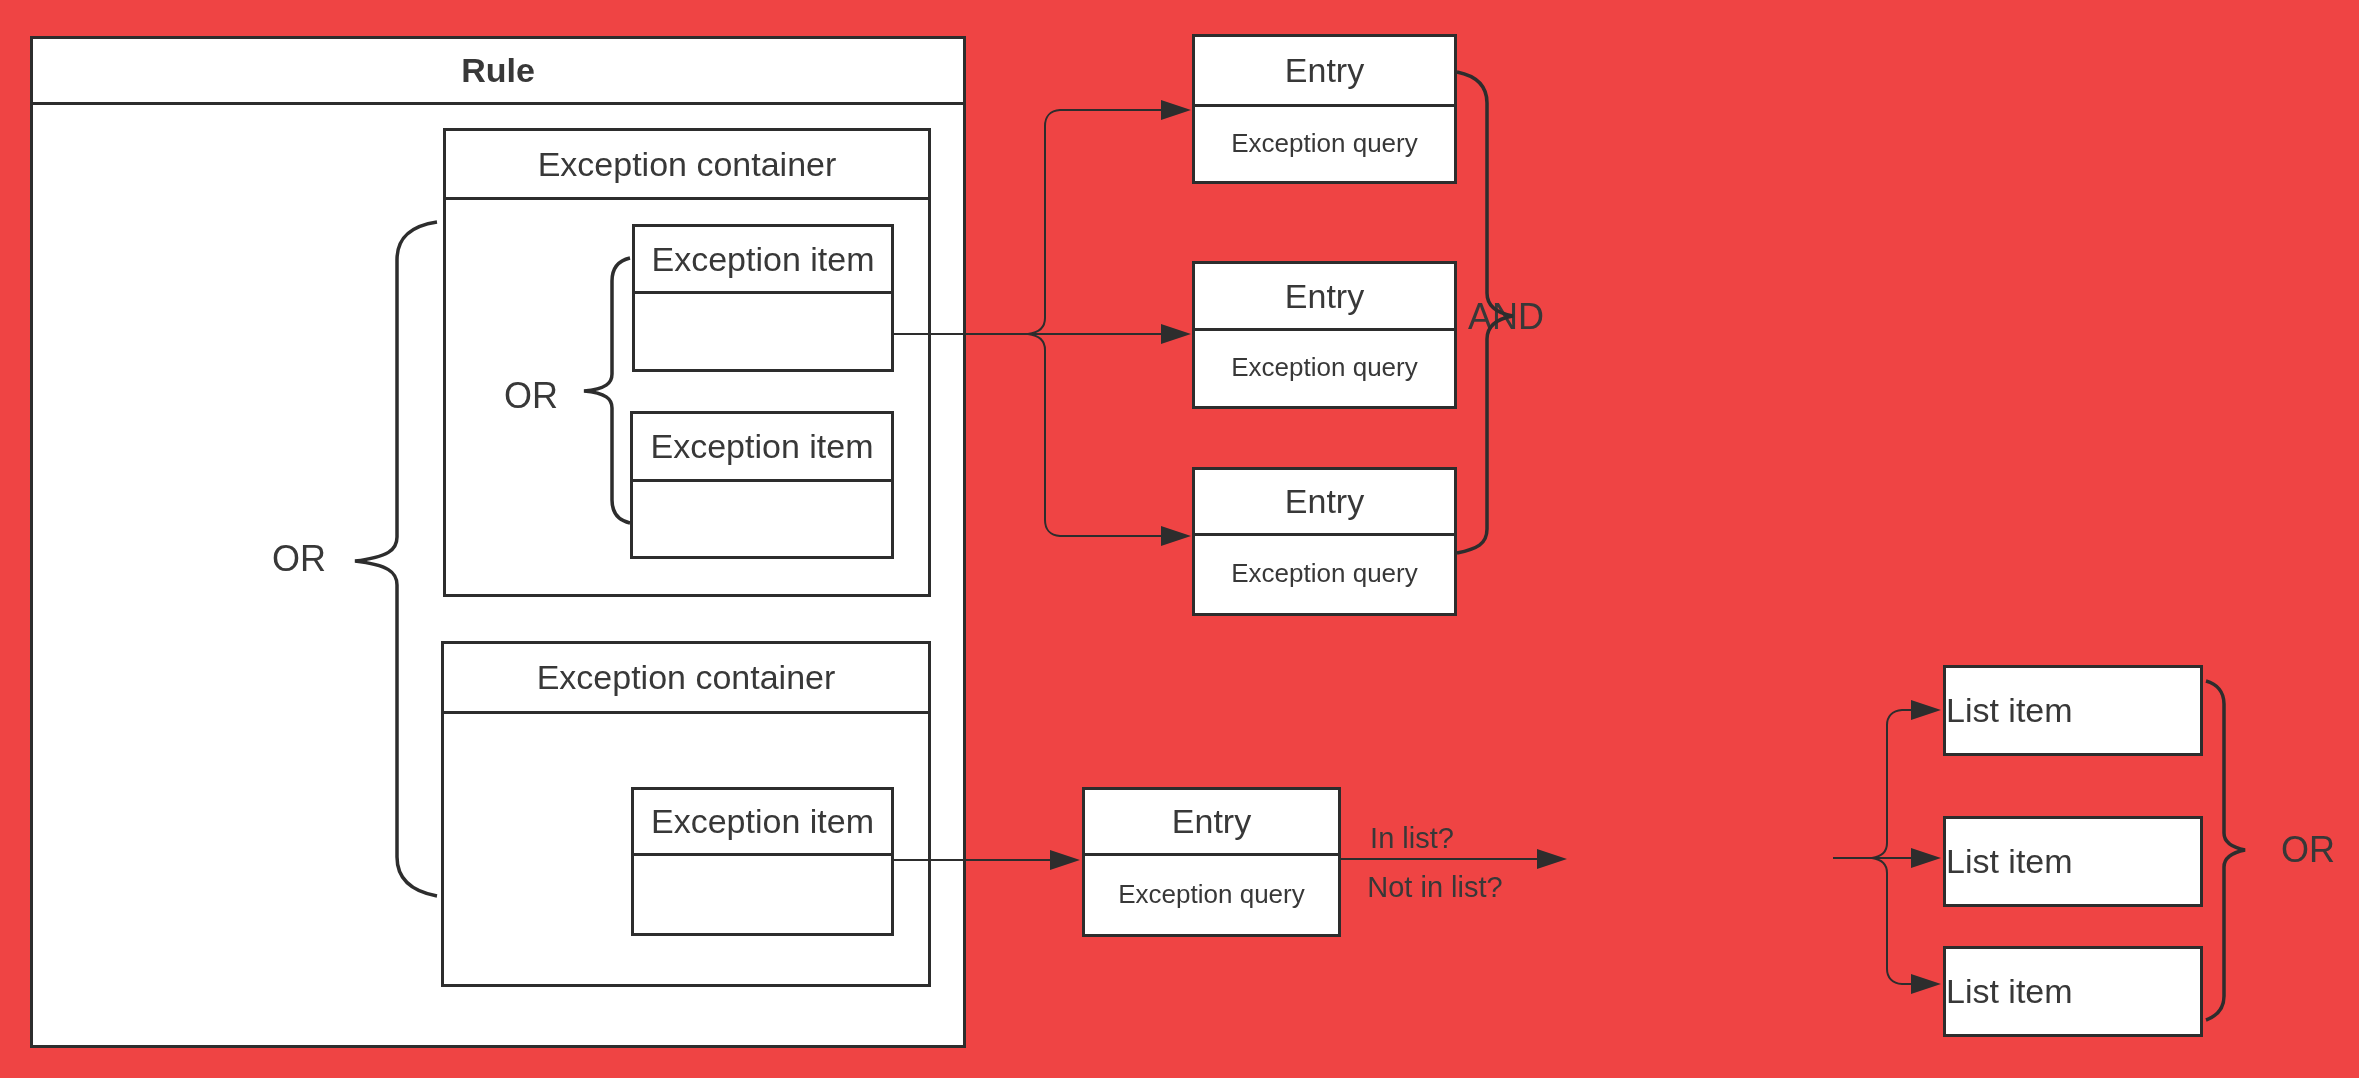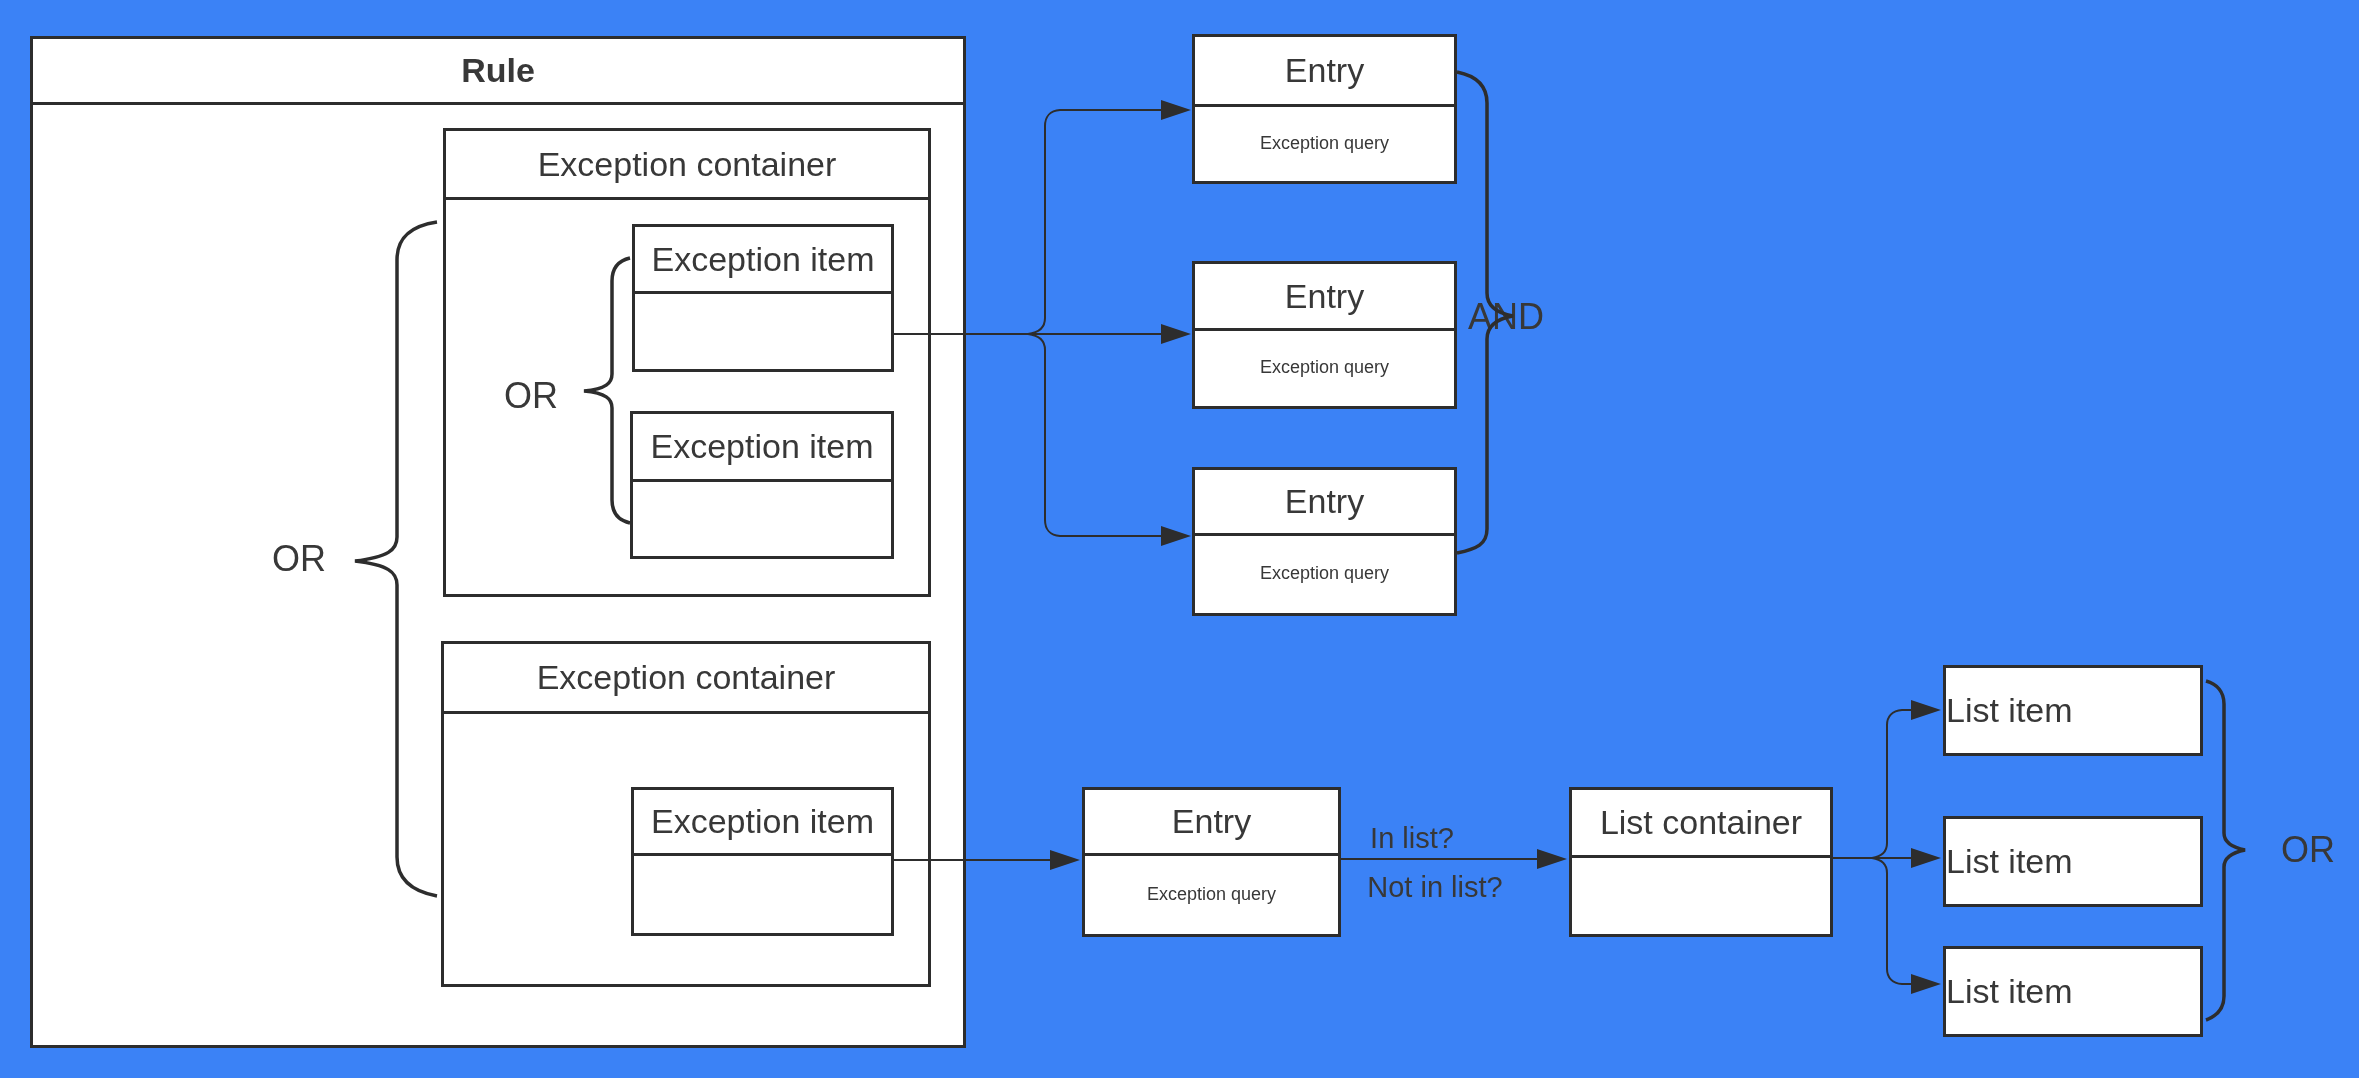--- a/index.html
+++ b/index.html
@@ -3,21 +3,21 @@
 <meta charset="utf-8">
 <style>
   :root{
     --stroke:#2d2d2d;
     --text:#383838;
   }
   html,body{margin:0;padding:0;background:#ffffff;}
   .canvas{
     position:relative;
     width:2359px;height:1078px;
-    background:#3b82f6;
+    background:#ef4444;
     font-family:"Liberation Sans", sans-serif;
     overflow:hidden;
   }
   .box{
     position:absolute;
     box-sizing:border-box;
     border:3.5px solid var(--stroke);
     background:#ffffff;
     display:flex;
     flex-direction:column;
@@ -31,21 +31,21 @@
     font-size:34px;
     color:var(--text);
     white-space:nowrap;
   }
   .box-title.bold{font-weight:bold;}
   .box-body{
     flex:1;
     display:flex;
     align-items:center;
     justify-content:center;
-    font-size:18px;
+    font-size:26px;
     color:var(--text);
     white-space:nowrap;
     margin-top:16px;
   }
   .box-body.query{padding-bottom:18px;}
   .box.single{
     align-items:center;
     justify-content:flex-start;
     font-size:34px;
     color:var(--text);
@@ -121,24 +121,20 @@
   <div class="box" style="left:1192px;top:467px;width:265px;height:149px;">
     <div class="box-title" style="height:66px;">Entry</div>
     <div class="box-body query">Exception query</div>
   </div>
 
   <div class="box" style="left:1082px;top:787px;width:259px;height:150px;">
     <div class="box-title" style="height:66px;">Entry</div>
     <div class="box-body query">Exception query</div>
   </div>
 
-  <div class="box" style="left:1569px;top:787px;width:264px;height:150px;">
-    <div class="box-title" style="height:68px;">List container</div>
-    <div class="box-body"></div>
-  </div>
 
   <div class="box single" style="left:1943px;top:665px;width:260px;height:91px;">
     <span>List item</span>
   </div>
   <div class="box single" style="left:1943px;top:816px;width:260px;height:91px;">
     <span>List item</span>
   </div>
   <div class="box single" style="left:1943px;top:946px;width:260px;height:91px;">
     <span>List item</span>
   </div>

